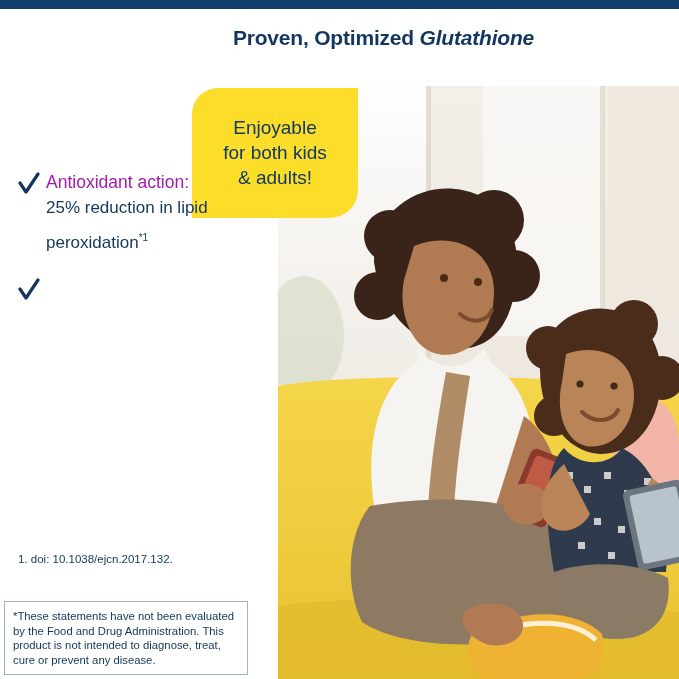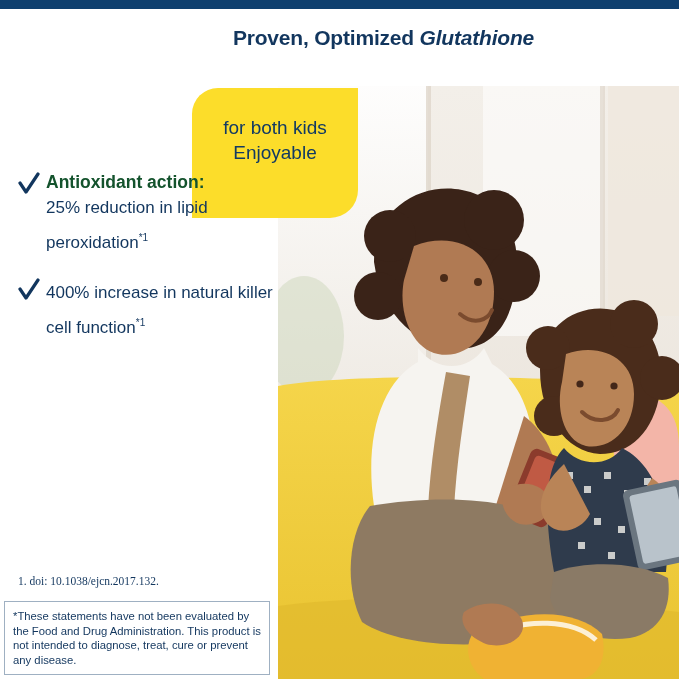--- a/index.html
+++ b/index.html
@@ -95,47 +95,46 @@
   .check {
     position: absolute;
     left: 0;
     top: 0px;
     width: 22px;
     height: 26px;
   }
   .check svg { display:block; }
   .b-title {
     font-size: 17.5px;
-    font-weight: bold;
+    font-weight: normal;
     line-height: 21px;
-    color: #14532d;
+    color: #a21caf;
   }
   .b-body {
     font-size: 17px;
     line-height: 30px;
     color: #12365e;
     font-weight: normal;
   }
   .sup {
     font-size: 10px;
     vertical-align: super;
   }
   .footnote-ref {
     position: absolute;
     left: 18px;
-    top: 575px;
+    top: 553px;
     font-size: 11.5px;
     color: #12365e;
-    font-family: Liberation Serif, serif;
   }
   .disclaimer {
     position: absolute;
     left: 4px;
     top: 601px;
-    width: 266px;
+    width: 244px;
     height: 74px;
     border: 1px solid #9fb0c2;
     box-sizing: border-box;
     padding: 7px 8px 18px 8px;
     font-size: 11.3px;
     line-height: 14.5px;
     color: #12365e;
   }
 </style>
 </head>
@@ -248,43 +247,43 @@
       <path d="M196 546 C 248 520, 300 524, 324 548 C 330 576, 318 593, 300 593 L206 593 C 188 580, 186 558, 196 546 Z" fill="#f0b233"></path>
       <path d="M200 552 C 250 530, 296 534, 318 554" stroke="#ffffff" stroke-width="5" fill="none" opacity="0.8"></path>
 
       <path d="M186 526 C 206 512, 236 516, 244 534 C 250 550, 230 564, 208 558 C 192 552, 180 538, 186 526 Z" fill="#b07a53"></path>
 
       <rect x="0" y="0" width="401" height="593" fill="none"></rect>
     </svg>
   </div>
 
   <div class="badge">
+    <div class="badge-line">Enjoyable</div>
     <div class="badge-line">for both kids</div>
-    <div class="badge-line">Enjoyable</div>
+    <div class="badge-line">&amp; adults!</div>
   </div>
 
   <div class="bullets">
 
     <div class="bullet">
       <span class="check">
         <svg width="22" height="26" viewBox="0 0 22 26">
             <path d="M2 11 L8 20 L20 2" stroke="#12365e" stroke-width="3.2" fill="none" stroke-linecap="round" stroke-linejoin="round"></path>
           </svg>
       </span>
       <div class="b-title">Antioxidant action:</div>
       <div class="b-body"><span>25% reduction in lipid peroxidation</span><span class="sup">*1</span></div>
     </div>
 
     <div class="bullet">
       <span class="check">
         <svg width="22" height="26" viewBox="0 0 22 26">
             <path d="M2 11 L8 20 L20 2" stroke="#12365e" stroke-width="3.2" fill="none" stroke-linecap="round" stroke-linejoin="round"></path>
           </svg>
       </span>
-      <div class="b-body"><span>400% increase in natural killer cell function</span><span class="sup">*1</span></div>
     </div>
 
 
   </div>
 
   <div class="footnote-ref">1. doi: 10.1038/ejcn.2017.132.</div>
 
   <div class="disclaimer">*These statements have not been evaluated by the Food and Drug Administration. This product is not intended to diagnose, treat, cure or prevent any disease.</div>
 
 </div>

